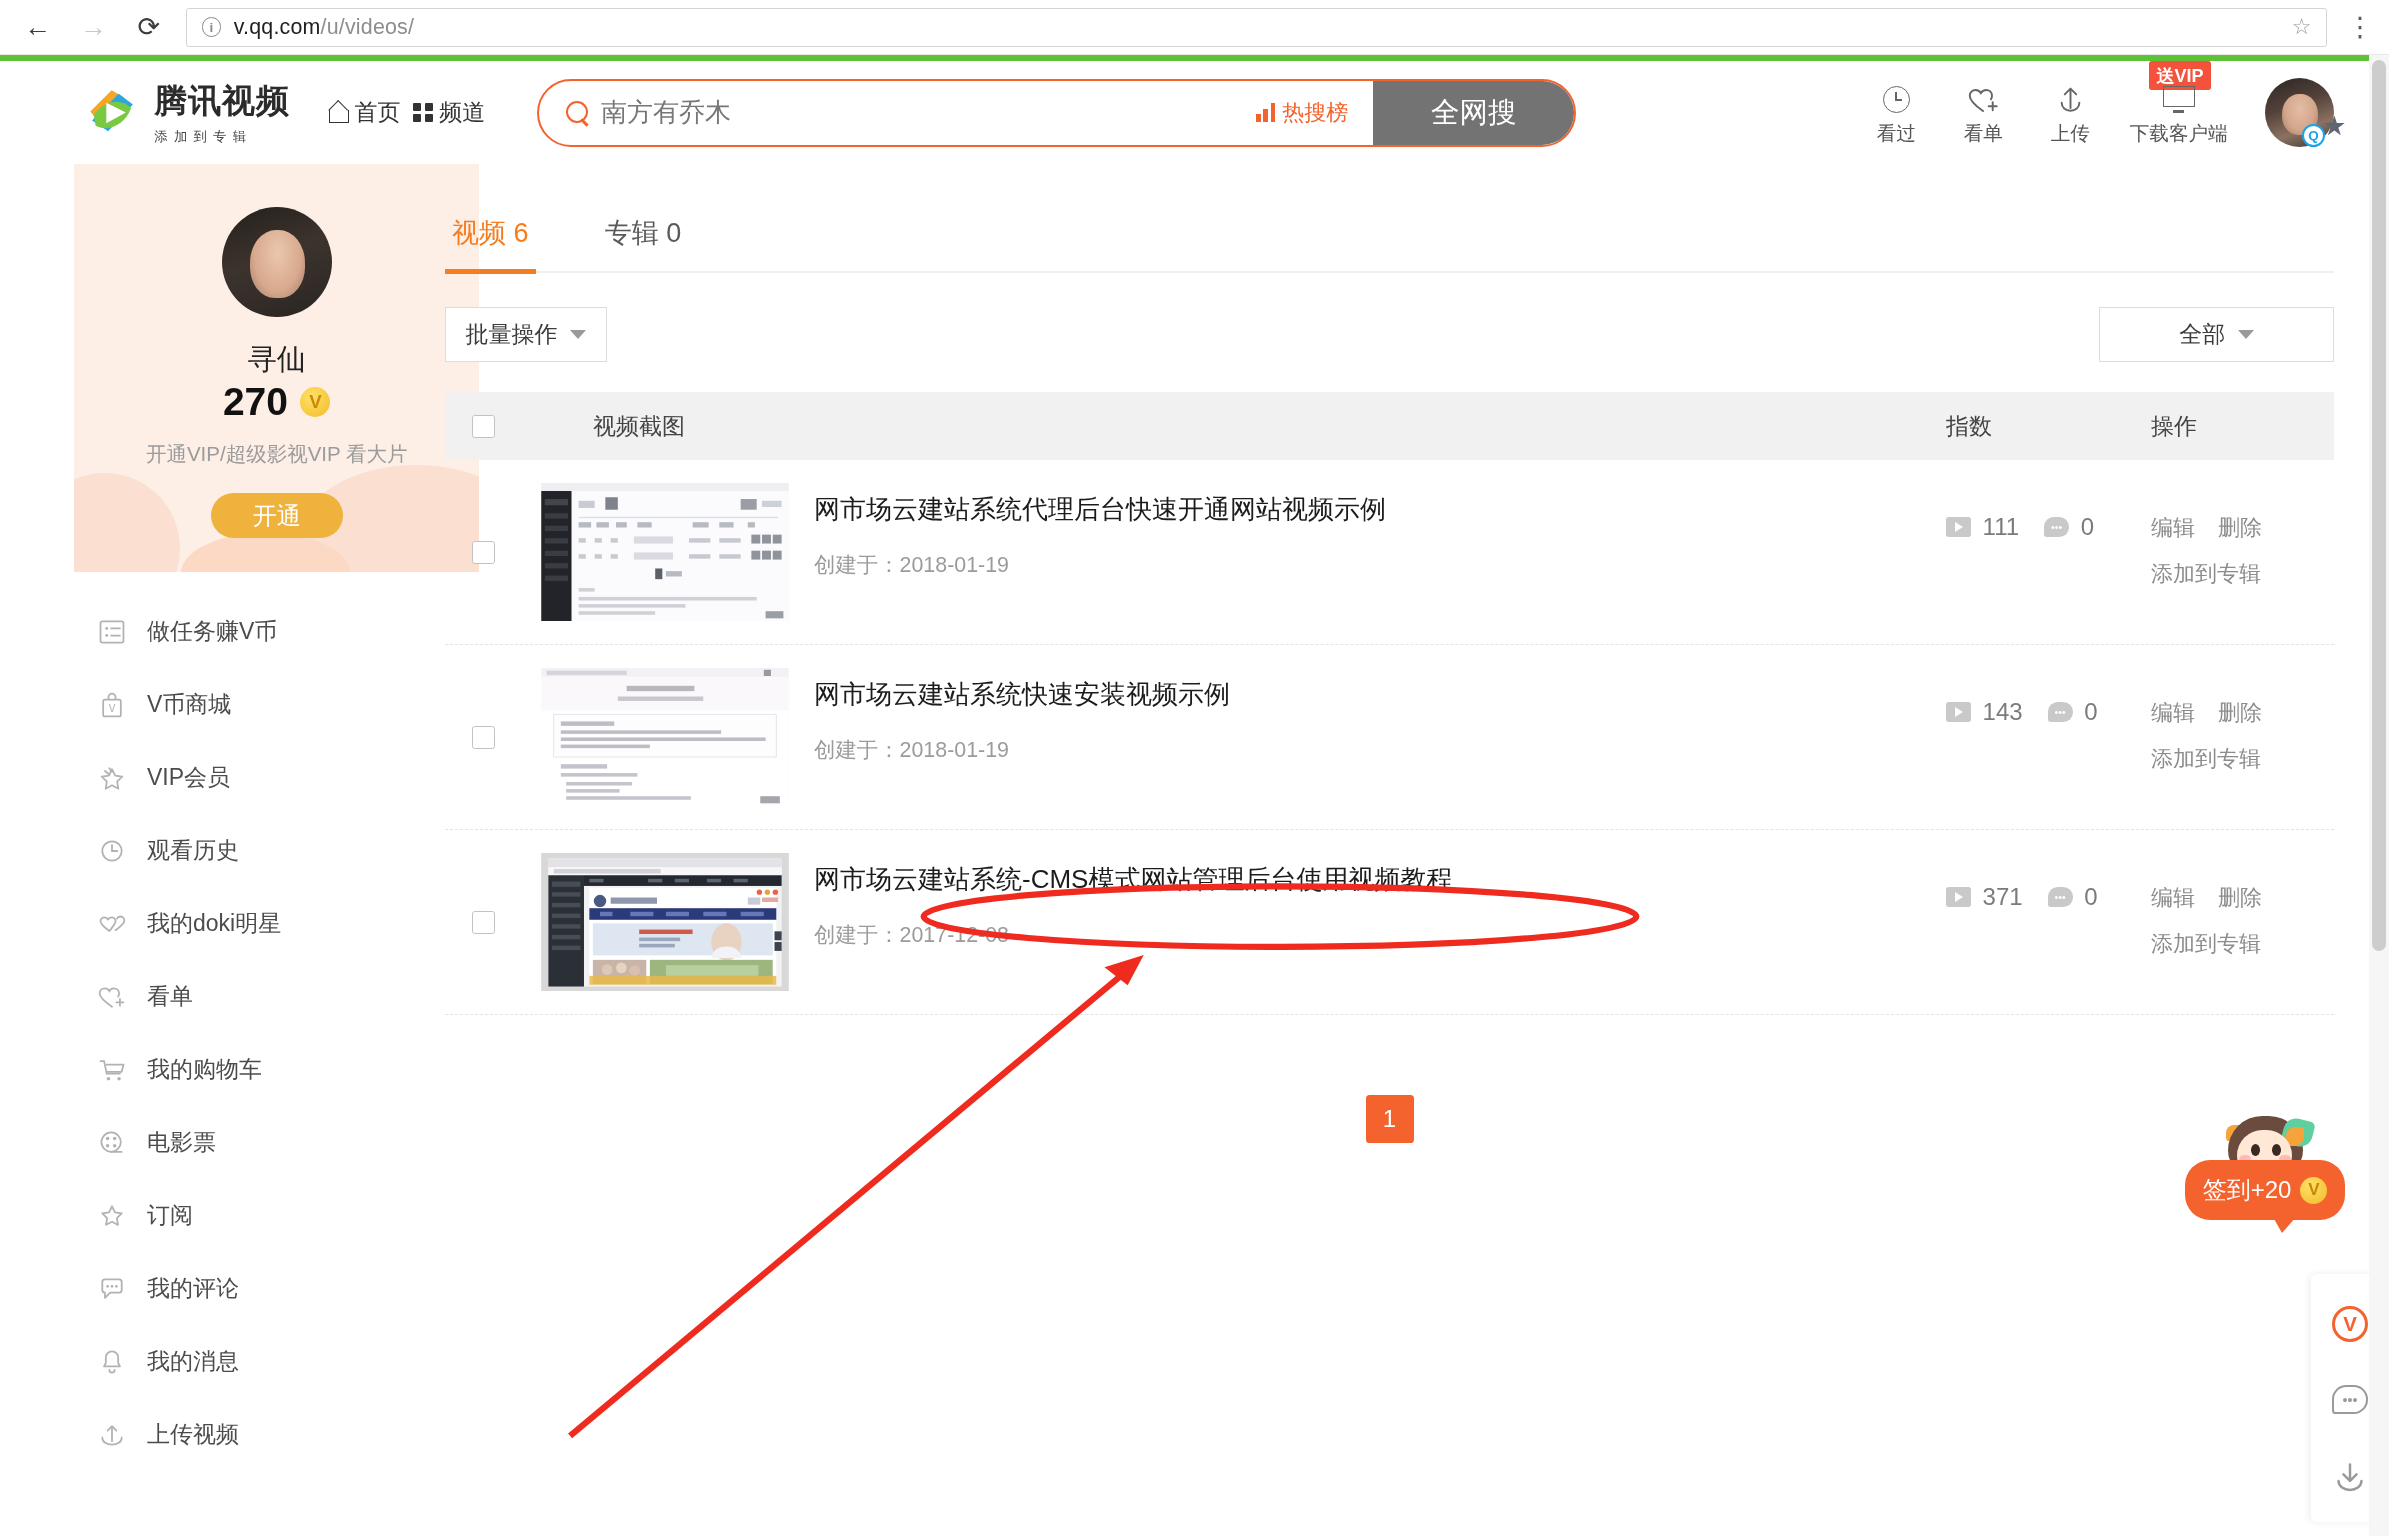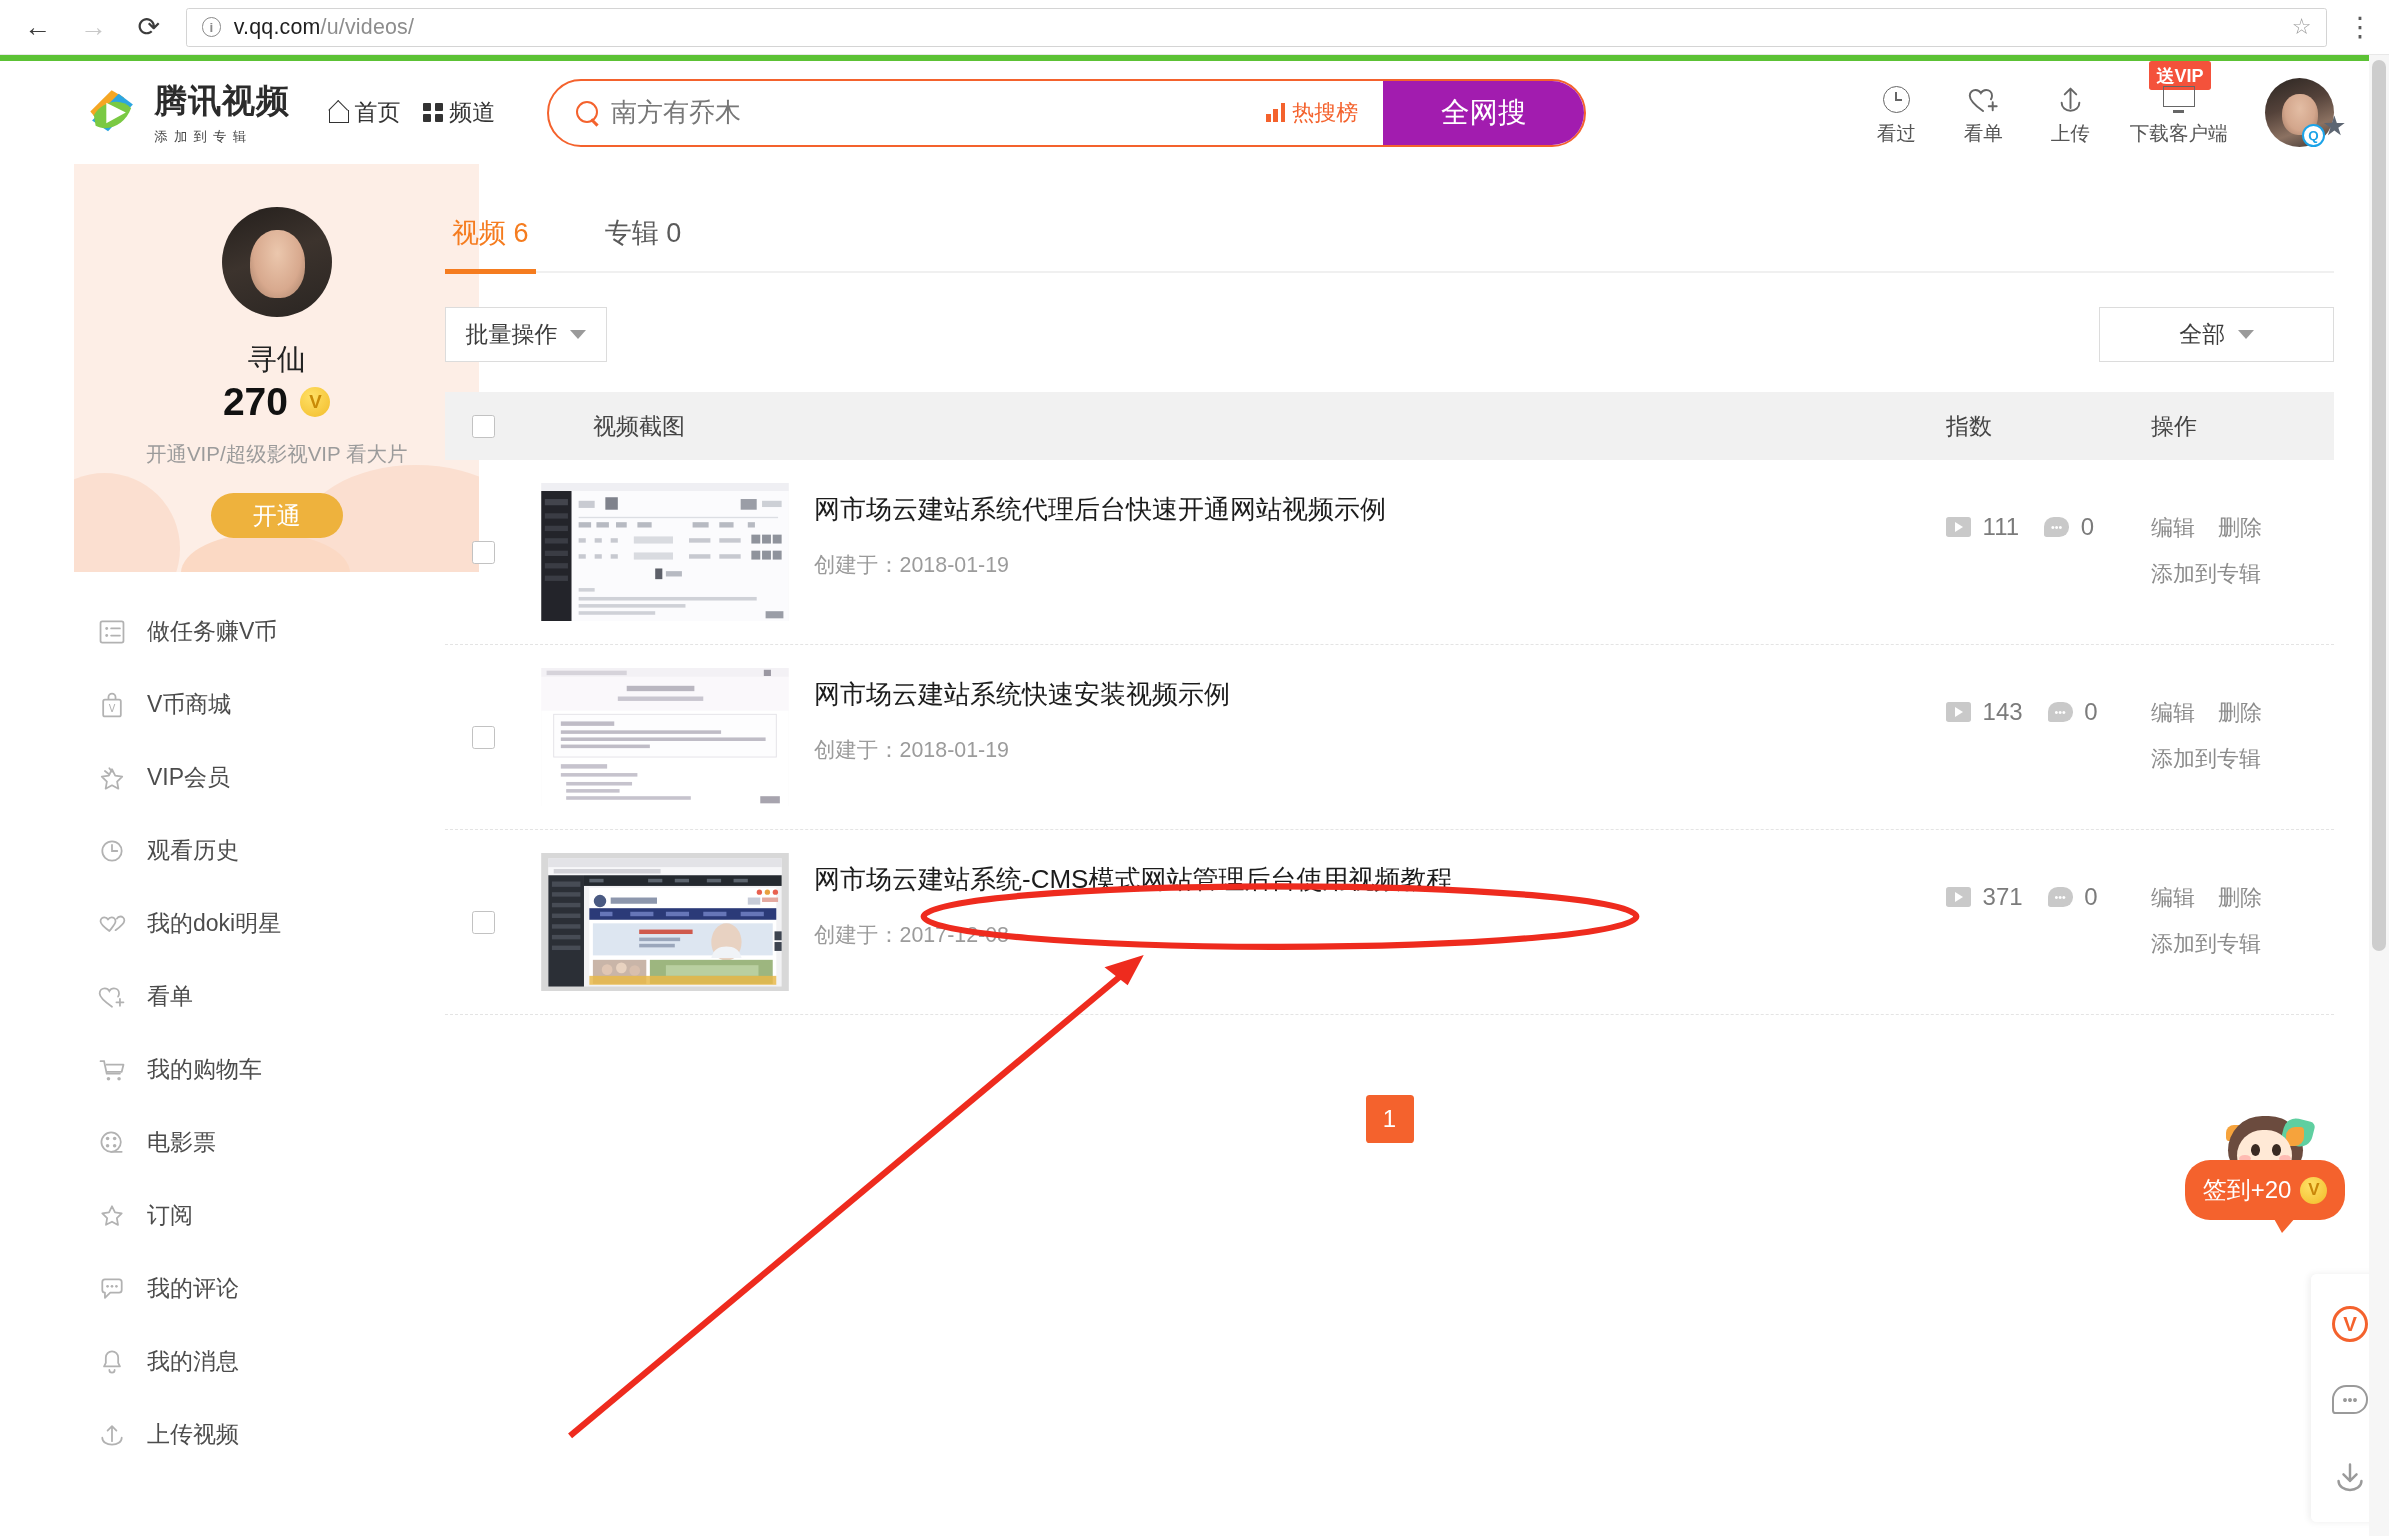--- a/index.html
+++ b/index.html
@@ -44,21 +44,21 @@
   .logo-mark { width: 55px; height: 55px; position: relative; flex: 0 0 auto; }
   .logo-text { display: flex; flex-direction: column; gap: 3.6px; }
   .logo-title {
     font-size: 33px; font-weight: bold; color: #2b2b2b; letter-spacing: 0.9px;
     font-family: "DejaVu Sans", sans-serif;
   }
   .logo-sub {
     font-size: 13.4px; color: #4a4a4a; letter-spacing: 6.2px;
     font-family: "DejaVu Sans", sans-serif;
   }
-  .hdr-nav { display: flex; align-items: flex-start; gap: 23px; margin-left: 37px; }
+  .hdr-nav { display: flex; align-items: flex-start; gap: 13px; margin-left: 37px; }
   .hdr-nav-item { display: flex; align-items: center; gap: 6.2px; font-size: 23px; color: #333; }
   .home-icon { width: 21.4px; height: 21.4px; position: relative; }
   .home-icon::before {
     content: ""; position: absolute; left: 1.8px; top: 8px; width: 18px; height: 12.5px;
     border: 1.8px solid #333; border-top: none;
   }
   .home-icon::after {
     content: ""; position: absolute; left: 3.6px; top: 0.9px; width: 13.4px; height: 13.4px;
     border-left: 1.8px solid #333; border-top: 1.8px solid #333; transform: rotate(45deg);
   }
@@ -78,21 +78,21 @@
   }
   .mag-icon::after {
     content: ""; position: absolute; right: 0.9px; bottom: 0.9px; width: 9px; height: 2.7px;
     background: #f4622d; transform: rotate(45deg);
   }
   .search-input { font-size: 26px; color: #777; }
   .hot-rank { display: flex; align-items: center; gap: 7.1px; color: #f4622d; font-size: 22px; margin-right: 25px; }
   .bars-icon { display: flex; align-items: flex-end; gap: 2.7px; height: 18.7px; }
   .bars-icon i { width: 4.5px; background: #f4622d; display: block; }
   .search-btn {
-    width: 201px; align-self: stretch; background: #a21caf; color: #fff;
+    width: 201px; align-self: stretch; background: #737373; color: #fff;
     font-size: 28.5px; display: flex; align-items: center; justify-content: center;
   }
 
   
   .hdr-tools { margin-left: auto; display: flex; align-items: flex-end; gap: 32px; }
   .tool {
     display: flex; flex-direction: column; align-items: center; gap: 6.2px;
     font-size: 19.6px; color: #555; position: relative; min-width: 55px;
   }
   .tool-ico { height: 30px; display: flex; align-items: center; justify-content: center; }

